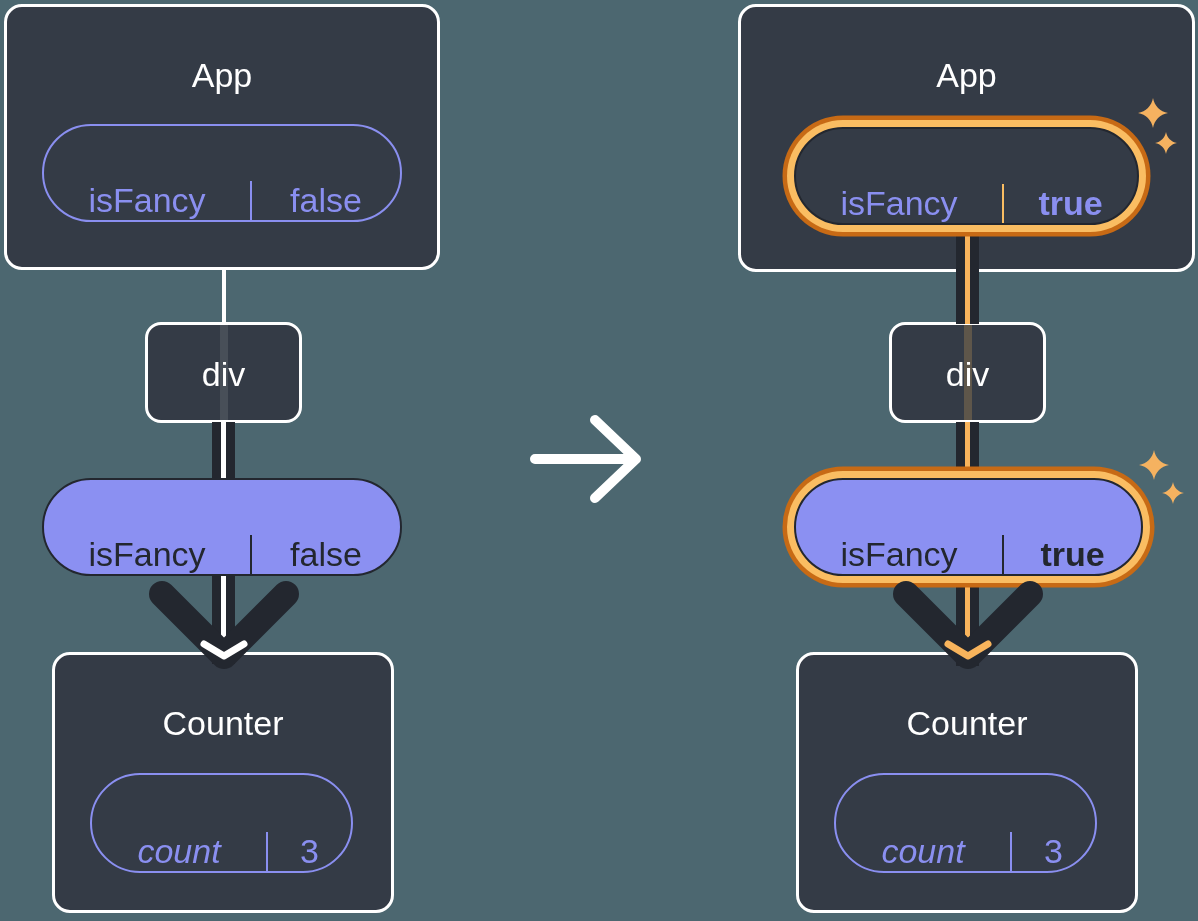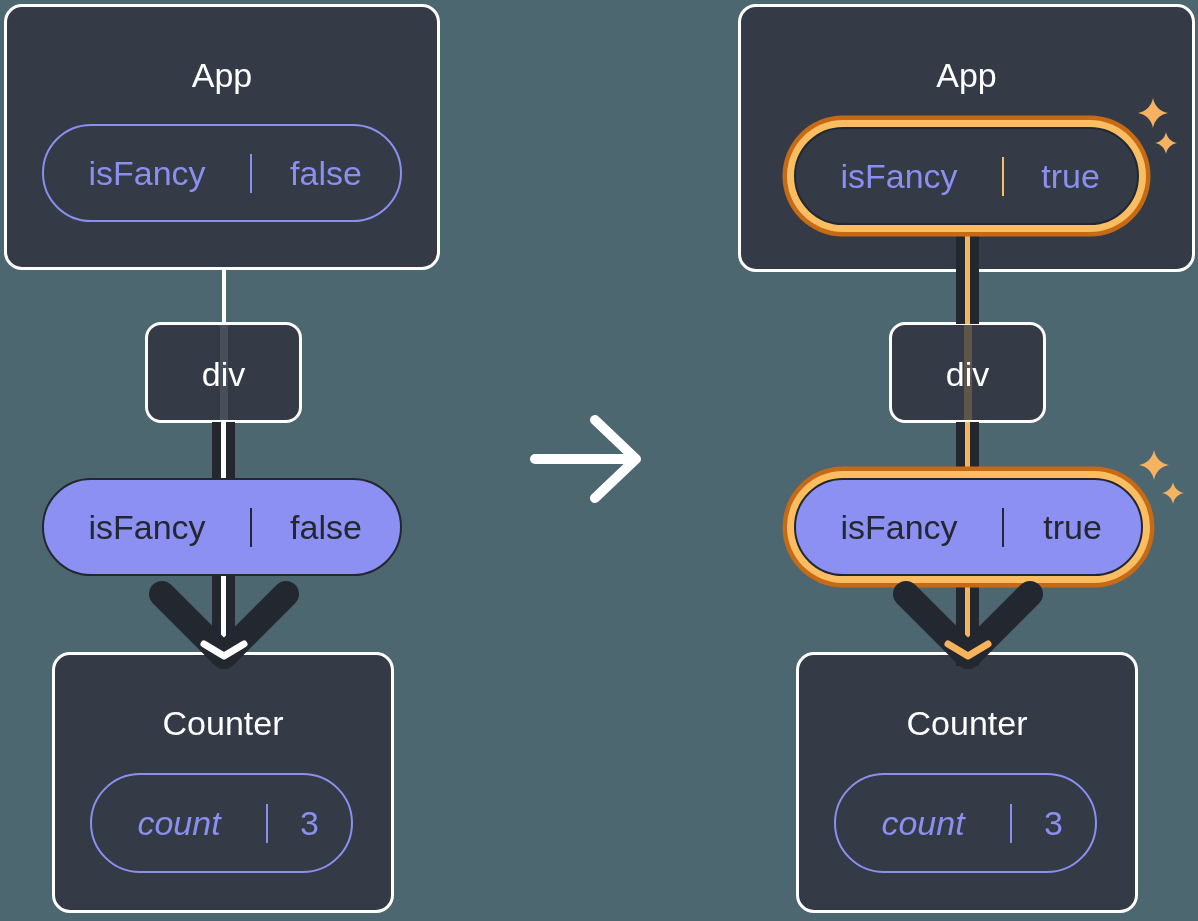--- a/index.html
+++ b/index.html
@@ -1,32 +1,32 @@
 <!DOCTYPE html>
 <html><head>
 <meta charset="utf-8">
 <style>
   html,body{margin:0;padding:0;}
   body{font-family:"Liberation Sans", sans-serif;}
   .canvas{position:relative;width:1198px;height:921px;background:#4C6770;overflow:hidden;}
   .box{position:absolute;background:#343B46;border:3.5px solid #FFFFFF;border-radius:18px;box-sizing:border-box;z-index:1;}
   .box.small{border-radius:16px;z-index:2;}
   .comp-title{position:absolute;left:0;right:16px;text-align:center;color:#FFFFFF;font-size:34px;z-index:2;}
-  .pill{position:absolute;display:flex;align-items:center;border-radius:60px;box-sizing:border-box;z-index:4;font-size:34px;}
+  .pill{position:absolute;display:flex;align-items:flex-end;border-radius:60px;box-sizing:border-box;z-index:4;font-size:34px;}
   .pill .cell{display:flex;align-items:center;justify-content:center;}
   .pill .cell.c1{width:206px;flex:0 0 auto;}
   .pill .cell.c2{flex:1 1 auto;}
   .pill-outline{border:2.5px solid #8A8FF0;color:#8A8FF0;background:transparent;}
   .pill-outline .cell.c2{border-left:2px solid #8A8FF0;}
   .pill-filled{background:#8B90F2;border:2px solid #23272F;color:#23272F;}
   .pill-filled .cell.c2{border-left:2px solid #23272F;}
   .pill-dark{background:#343B46;border:2px solid #23272F;color:#8A8FF0;}
   .pill-dark .cell.c2{border-left:2px solid #FABD62;}
   .fancy-ring{box-shadow:0 0 0 7px #FABD62, 0 0 0 11.5px #C76A15;}
-  .bold-val{font-weight:400;}
+  .bold-val{font-weight:700;}
   .vline-white{position:absolute;width:4px;background:#FFFFFF;z-index:2;}
   .bar{position:absolute;width:23px;background:#23272F;z-index:3;display:flex;justify-content:center;}
   .bar .stripe{width:5px;background:#FFFFFF;}
   .bar .stripe.orange{background:#F8B45C;}
   .thru-stripe{position:absolute;top:0;bottom:0;width:8px;left:50%;margin-left:-4px;}
   .thru-stripe.white{background:rgba(255,255,255,0.10);}
   .thru-stripe.orange{background:rgba(248,180,92,0.22);}
   .chev{position:absolute;z-index:5;}
   .chev-tip{position:absolute;z-index:6;}
   .sparkle{position:absolute;z-index:7;}

